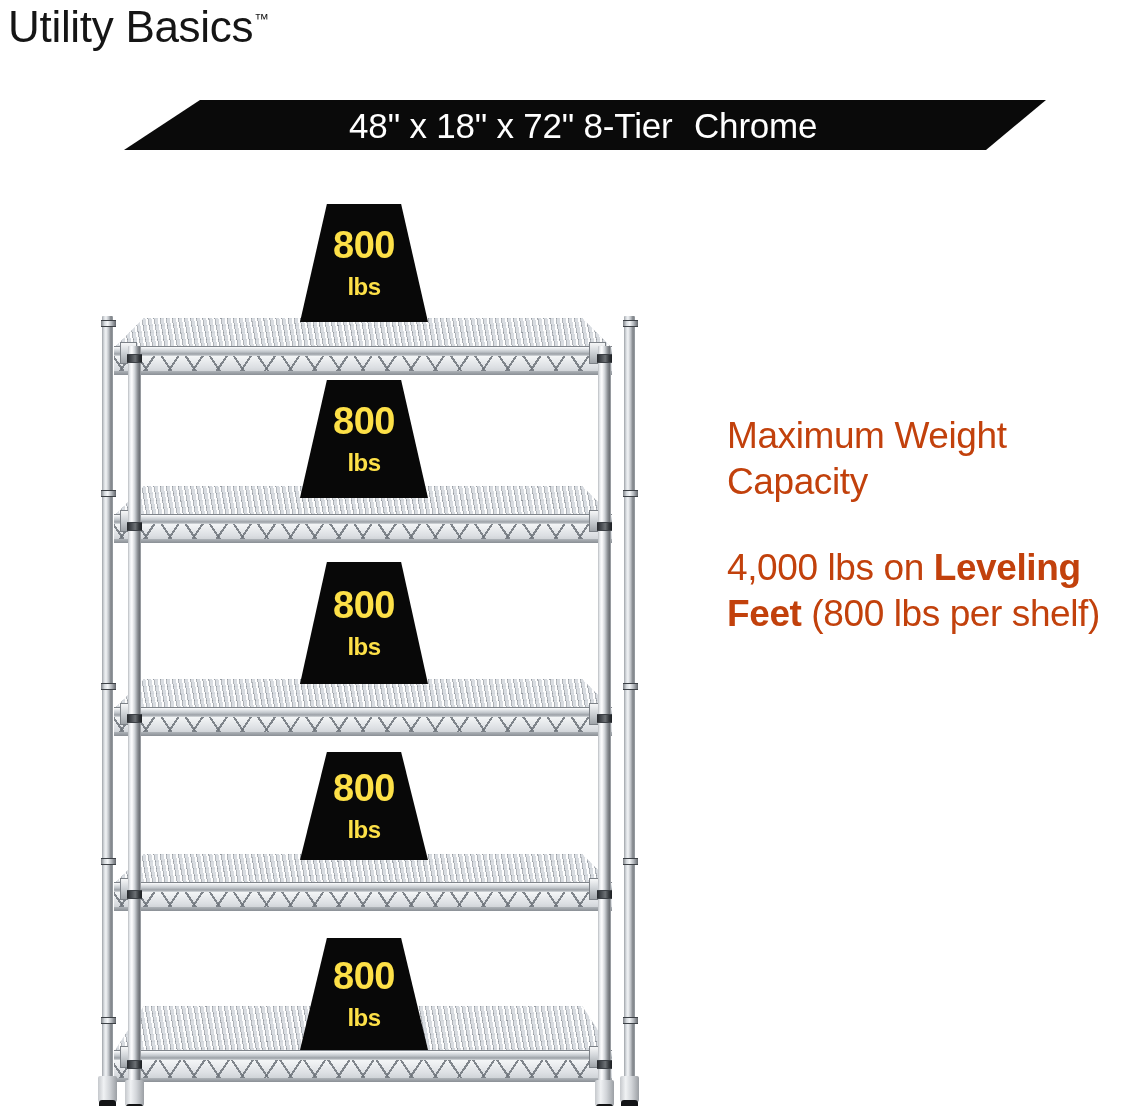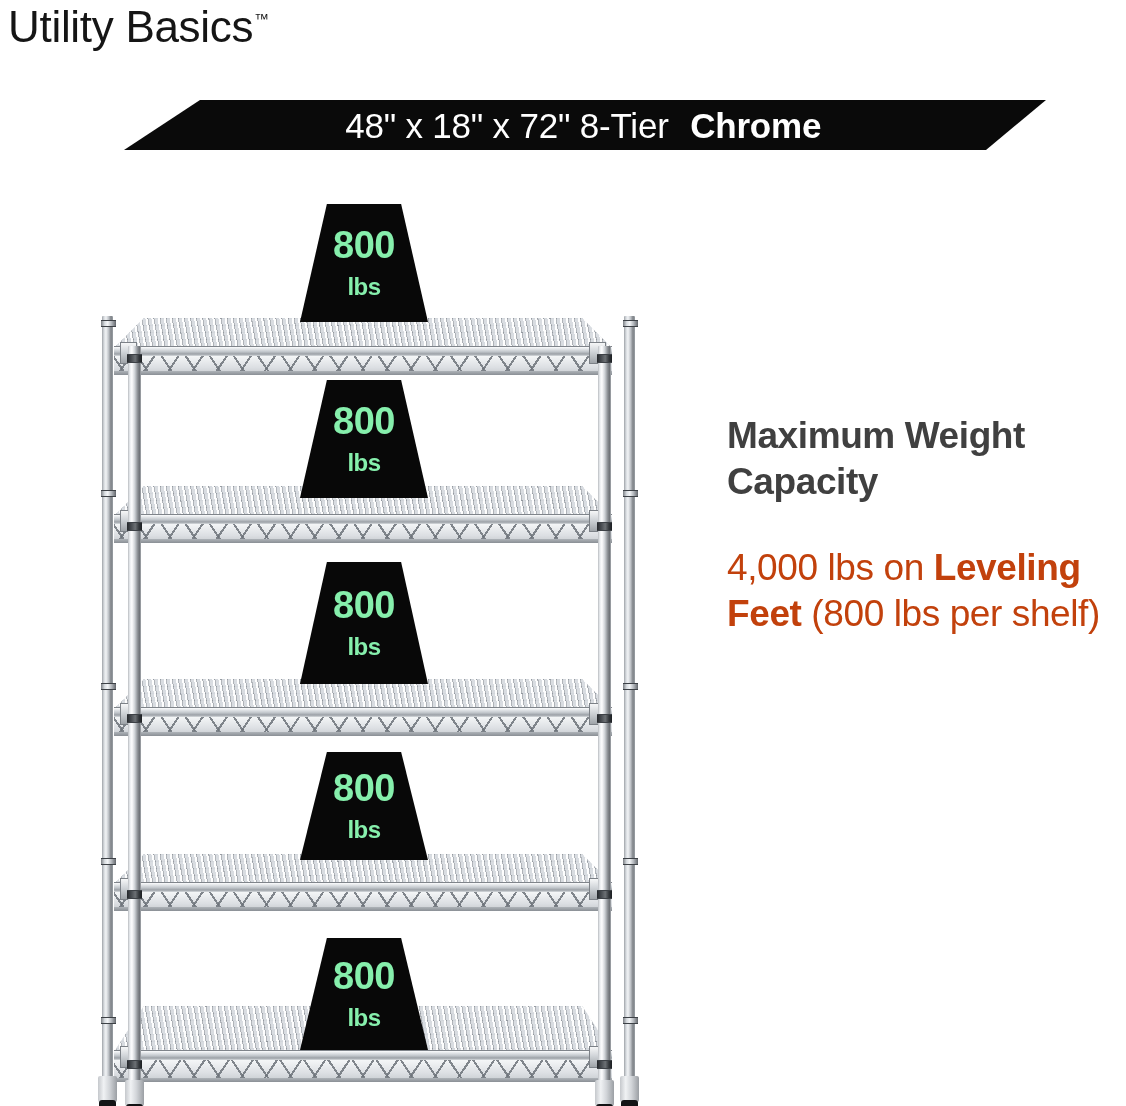--- a/index.html
+++ b/index.html
@@ -61,21 +61,21 @@
     display: flex;
     align-items: center;
     justify-content: center;
     color: #ffffff;
     font-size: 35px;
     line-height: 1;
     white-space: nowrap;
     letter-spacing: -0.2px;
     padding-left: 6px;
   }
-  .banner-text b { font-weight: 700; margin-left: 12px; }
+  .banner-text b { font-weight: 400; margin-left: 12px; }
   .banner-text span.light { font-weight: 400; }
 
   
   #rack {
     position: absolute;
     left: 80px;
     top: 290px;
     width: 600px;
     height: 816px;
   }
@@ -221,21 +221,21 @@
   
   .shelf.bottom .deck { height: 46px; }
   .shelf.bottom .rail { top: 44px; }
   .shelf.bottom .truss { top: 54px; height: 22px; }
   .shelf.bottom .bracket { top: 40px; }
 
   
   .badge {
     position: absolute;
     background: #080808;
-    color: #86efac;
+    color: #fde047;
     display: flex;
     flex-direction: column;
     align-items: center;
     justify-content: center;
     -webkit-clip-path: polygon(21% 0, 79% 0, 100% 100%, 0 100%);
     clip-path: polygon(21% 0, 79% 0, 100% 100%, 0 100%);
     font-weight: 700;
     line-height: 1.04;
     letter-spacing: -0.5px;
   }
@@ -244,22 +244,22 @@
 
   
   .spec-col {
     position: absolute;
     left: 727px;
     top: 413px;
     width: 384px;
   }
   .spec-heading {
     font-size: 37px;
-    font-weight: 700;
-    color: #404040;
+    font-weight: 400;
+    color: #c2410c;
     line-height: 1.24;
     letter-spacing: -0.4px;
   }
   .spec-para {
     font-size: 37px;
     font-weight: 400;
     color: #c2410c;
     line-height: 1.24;
     letter-spacing: -0.4px;
     margin-top: 40px;

